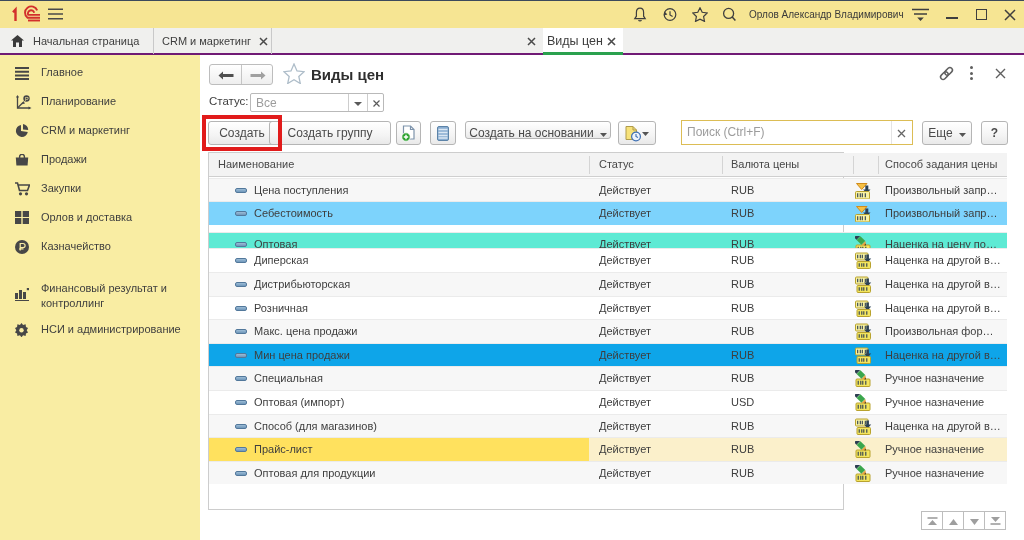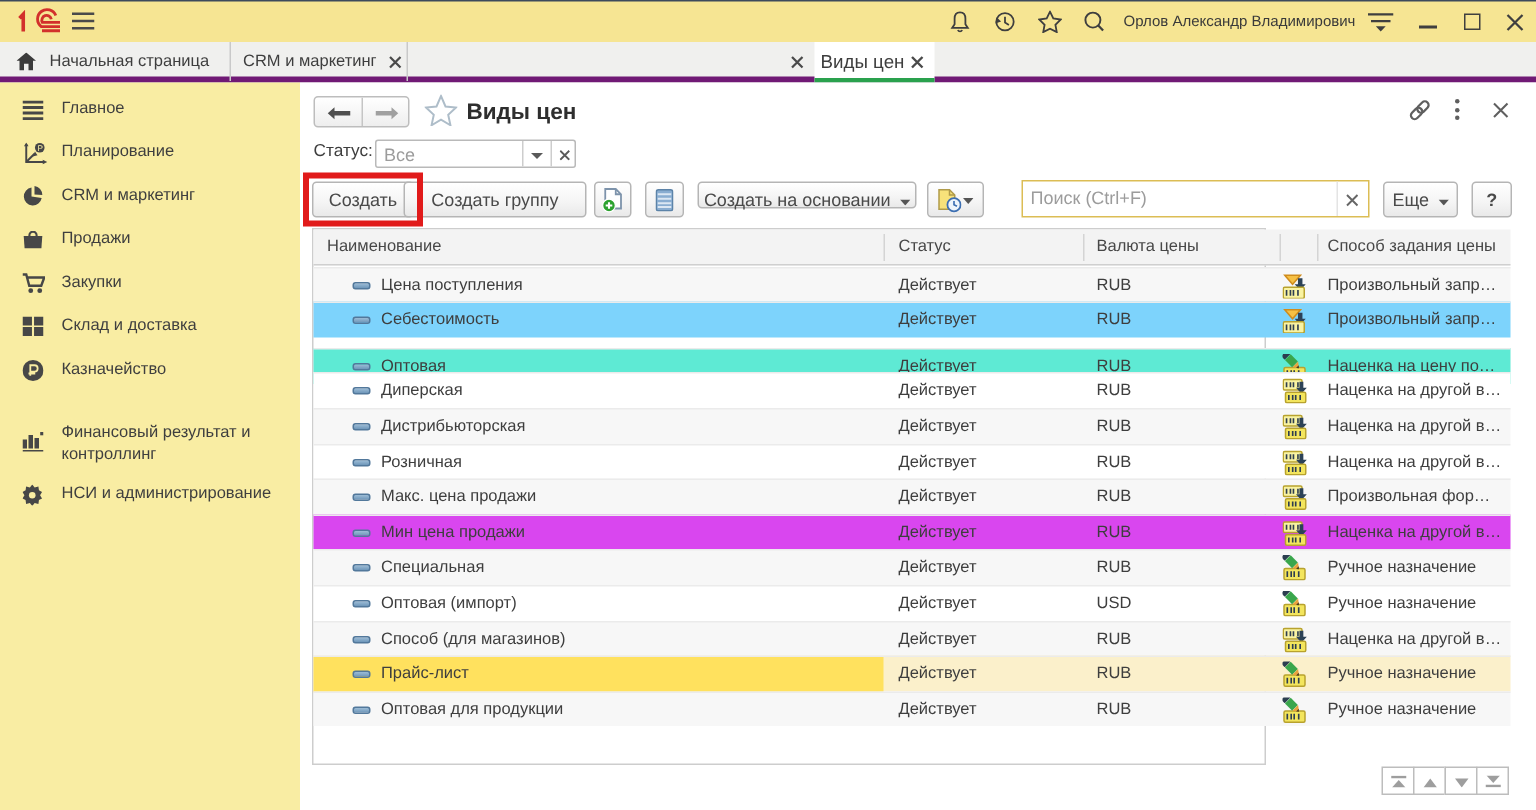--- a/index.html
+++ b/index.html
@@ -1,18 +1,18 @@
 <!DOCTYPE html>
 <html><head><meta charset="utf-8">
 <style>
 *{margin:0;padding:0;box-sizing:border-box;}
 html,body{width:1024px;height:540px;font-family:"Liberation Sans",sans-serif;overflow:hidden;background:#fff;color:#3e3e3e;}
 .abs{position:absolute;white-space:nowrap;}
 #topbar{position:absolute;left:0;top:0;width:1024px;height:28px;background:#f6e593;}
-#tabbar{position:absolute;left:0;top:28px;width:1024px;height:27px;background:#f0f0ee;border-bottom:4px solid #701a75;}
+#tabbar{position:absolute;left:0;top:28px;width:1024px;height:27px;background:#f0f0ee;border-bottom:2px solid #701a75;}
 .tab{position:absolute;top:0;height:26px;line-height:26px;font-size:11px;color:#3e3e3e;white-space:nowrap;}
 .tabsep{position:absolute;top:0;width:1px;height:26px;background:#c9c9c9;}
 #sidebar{position:absolute;left:0;top:55px;width:200px;height:485px;background:#f9eda3;}
 .sbitem{position:absolute;left:0;width:200px;font-size:11px;color:#3f3f3f;}
 .sbicon{position:absolute;left:15px;}
 .sbtext{position:absolute;left:41px;white-space:nowrap;}
 #content{position:absolute;left:200px;top:55px;width:824px;height:485px;background:#fff;}
 .btn{position:absolute;border:1px solid #b5b5b5;border-radius:3px;background:linear-gradient(#ffffff,#f4f4f4 60%,#e9e9e9);font-size:12px;color:#4a4a4a;text-align:center;}
 .navgrp{position:absolute;left:209px;top:64px;width:64px;height:21px;overflow:hidden;border:1px solid #bdbdbd;border-radius:3px;background:linear-gradient(#ffffff,#eeeeee);}
 #title{position:absolute;left:311px;top:66px;font-size:15px;font-weight:700;color:#2e2e2e;}
@@ -141,21 +141,21 @@
     </div>
 <div class="sbitem" style="top:156px">
       <svg class="sbicon" style="top:0px" width="14" height="13" viewBox="0 0 14 13">
         <g fill="#474747">
           <rect x="0" y="0" width="6.3" height="6"></rect>
           <rect x="7.7" y="0" width="6.3" height="6"></rect>
           <rect x="0" y="7" width="6.3" height="6"></rect>
           <rect x="7.7" y="7" width="6.3" height="6"></rect>
         </g>
       </svg>
-      <div class="sbtext">Склад и доставка</div>
+      <div class="sbtext">Орлов и доставка</div>
     </div>
 <div class="sbitem" style="top:185px">
       <svg class="sbicon" style="top:0px" width="14" height="14" viewBox="0 0 14 14">
         <circle cx="7" cy="7" r="7" fill="#474747"></circle>
         <path d="M5.2 10.5 L5.2 3.5 L8 3.5 a2.1 2.1 0 0 1 0 4.2 L5.2 7.7 M4 9 L8.5 9" fill="none" stroke="#f9eda3" stroke-width="1.2"></path>
       </svg>
       <div class="sbtext">Казначейство</div>
     </div>
 <div class="sbitem" style="top:226px">
       <svg class="sbicon" style="top:7px" width="14" height="13" viewBox="0 0 14 13">
@@ -403,21 +403,21 @@
           <path d="M11.3 2.5 L13.9 2.5 L13.9 6.5 L16.2 6.5 L12.6 10.5 L9 6.5 L11.3 6.5 Z" fill="#2c4257"></path>
           <g transform="translate(2,9.5)">
             <rect x="0" y="0" width="13.5" height="7" rx="1" fill="#f3e55d" stroke="#b8a22e" stroke-width="1"></rect>
             <g stroke="#2e3e50" stroke-width="1.1" fill="none">
               <path d="M2.2 1.8 v3.4 M4.8 1.8 v3.4 M6.8 1.8 v3.4 M9.8 1.8 v3.4"></path>
             </g>
           </g>
         </svg></div>
       <div class="mt">Произвольная фор…</div>
     </div>
-<div class="grow" style="top:189.70px;background:#d946ef;">
+<div class="grow" style="top:189.70px;background:#0ea5e9;">
       <div class="dash"></div>
       <div class="nm">Мин цена продажи</div>
       <div class="st">Действует</div>
       <div class="cu">RUB</div>
       <div class="micon"><svg width="17" height="17" viewBox="0 0 17 17">
           <g transform="translate(0.5,1)">
             <rect x="0" y="0" width="12.5" height="7" rx="1" fill="#f9f3a2" stroke="#b8a22e" stroke-width="1"></rect>
             <g stroke="#2e3e50" stroke-width="1.1" fill="none">
               <path d="M2.2 1.8 v3.4 M4.8 1.8 v3.4 M6.8 1.8 v3.4 M9.8 1.8 v3.4"></path>
             </g>

